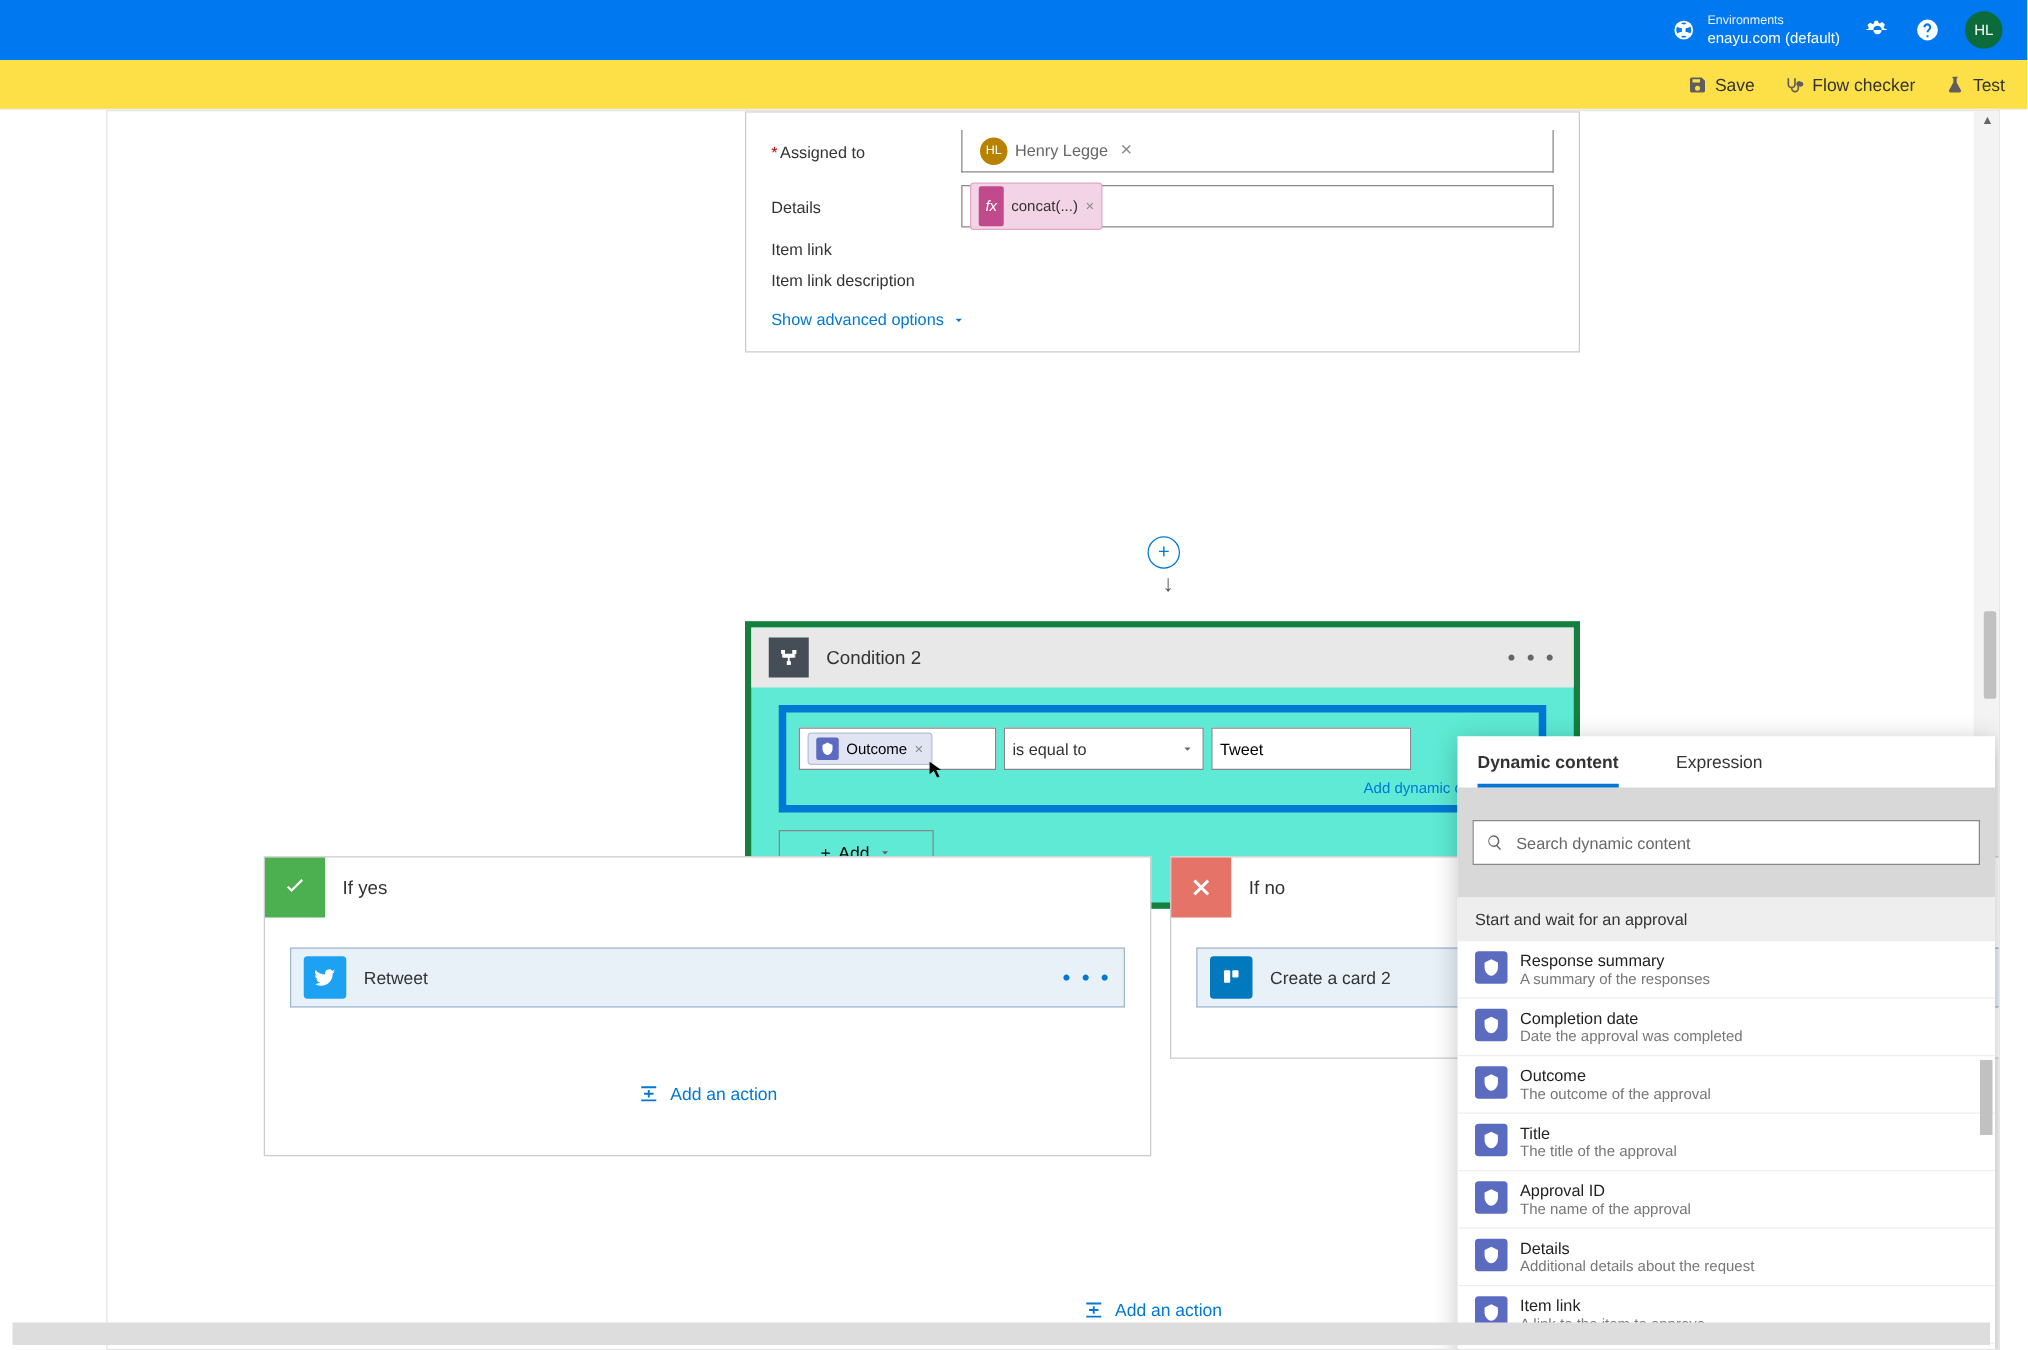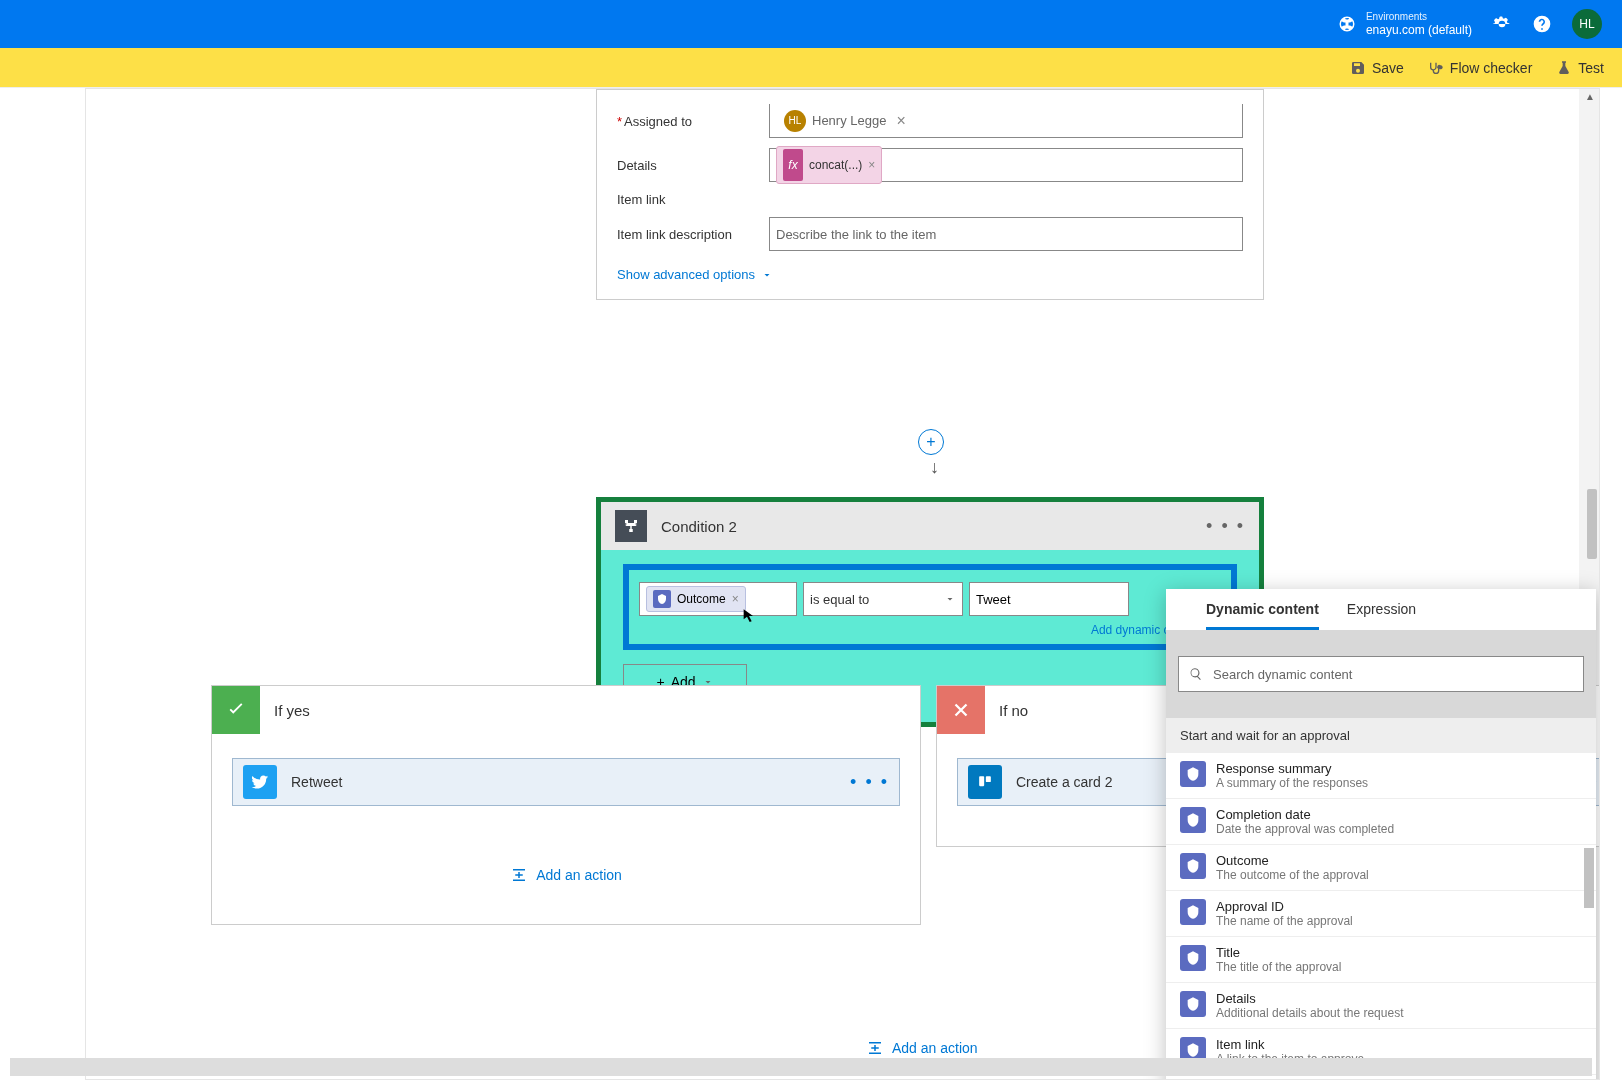--- a/index.html
+++ b/index.html
@@ -87,21 +87,21 @@
 .action-title { margin-left: 14px; font-size: 14px; color: #333; }
 .action-more { margin-left: auto; color: #0078d4; font-size: 18px; letter-spacing: 2px; cursor: pointer; }
 .add-action { margin-top: 60px; display: flex; align-items: center; justify-content: center; gap: 8px; color: #0078d4; font-size: 14px; cursor: pointer; }
 .add-action svg { width: 18px; height: 18px; fill: #0078d4; }
 
 .add-action-center { position: absolute; left: 780px; top: 950px; display: flex; align-items: center; gap: 8px; color: #0078d4; font-size: 14px; cursor: pointer; }
 .add-action-center svg { width: 18px; height: 18px; fill: #0078d4; }
 
 
 .popout { position: absolute; left: 1080px; top: 500px; width: 430px; background: #fff; box-shadow: 0 4px 20px rgba(0,0,0,0.25); }
-.popout-tabs { display: flex; padding: 12px 16px 0 28px; gap: 28px; font-size: 14px; margin-left: 12px; }
+.popout-tabs { display: flex; padding: 12px 16px 0 16px; gap: 46px; font-size: 14px; }
 .popout-tab { padding-bottom: 10px; cursor: pointer; color: #333; }
 .popout-tab.active { border-bottom: 3px solid #0078d4; font-weight: 600; }
 .popout-search-wrap { background: #d8d8d8; padding: 26px 12px; }
 .popout-search { height: 36px; border: 1px solid #888; background: #fff; display: flex; align-items: center; padding: 0 10px; font-size: 13px; color: #666; gap: 10px; }
 .popout-search svg { width: 14px; height: 14px; fill: #666; }
 .popout-section { background: #eee; padding: 10px 14px; font-size: 13px; color: #333; }
 .popout-list { max-height: 420px; overflow: hidden; position: relative; }
 .popout-item { display: flex; align-items: flex-start; padding: 8px 14px; border-bottom: 1px solid #eee; cursor: pointer; }
 .popout-item-icon { width: 26px; height: 26px; background: #5b6bc0; border-radius: 3px; margin-right: 10px; flex-shrink: 0; display: flex; align-items: center; justify-content: center; }
 .popout-item-icon svg { width: 16px; height: 16px; fill: #fff; }
@@ -184,23 +184,20 @@
           <span>concat(...)</span>
           <span class="cx">×</span>
         </div>
       </div>
     </div>
     <div class="form-row">
       <div class="form-label">Item link</div>
     </div>
     <div class="form-row">
       <div class="form-label">Item link description</div>
-      <div class="form-field">
-          <span>Describe the link to the item</span>
-        </div>
     </div>
     <div class="show-adv">
       <span>Show advanced options</span>
       <svg width="12" height="12" viewBox="0 0 24 24">
           <path fill="#0078d4" d="M7 10l5 5 5-5z"></path>
         </svg>
     </div>
   </div>
 
   <div class="add-circle">+</div>
@@ -370,42 +367,42 @@
       <div class="d">The outcome of the approval</div>
     </div>
         </div>
         <div class="popout-item">
     <div class="popout-item-icon">
       <svg viewBox="0 0 24 24">
               <path d="M12 2L4 6v6c0 5 3.4 9.4 8 10 4.6-.6 8-5 8-10V6l-8-4z"></path>
             </svg>
     </div>
     <div class="popout-item-text">
+      <div class="t">Title</div>
+      <div class="d">The title of the approval</div>
+    </div>
+        </div>
+        <div class="popout-item">
+    <div class="popout-item-icon">
+      <svg viewBox="0 0 24 24">
+              <path d="M12 2L4 6v6c0 5 3.4 9.4 8 10 4.6-.6 8-5 8-10V6l-8-4z"></path>
+            </svg>
+    </div>
+    <div class="popout-item-text">
       <div class="t">Approval ID</div>
       <div class="d">The name of the approval</div>
     </div>
         </div>
         <div class="popout-item">
     <div class="popout-item-icon">
       <svg viewBox="0 0 24 24">
               <path d="M12 2L4 6v6c0 5 3.4 9.4 8 10 4.6-.6 8-5 8-10V6l-8-4z"></path>
             </svg>
     </div>
     <div class="popout-item-text">
-      <div class="t">Title</div>
-      <div class="d">The title of the approval</div>
-    </div>
-        </div>
-        <div class="popout-item">
-    <div class="popout-item-icon">
-      <svg viewBox="0 0 24 24">
-              <path d="M12 2L4 6v6c0 5 3.4 9.4 8 10 4.6-.6 8-5 8-10V6l-8-4z"></path>
-            </svg>
-    </div>
-    <div class="popout-item-text">
       <div class="t">Details</div>
       <div class="d">Additional details about the request</div>
     </div>
         </div>
         <div class="popout-item">
     <div class="popout-item-icon">
       <svg viewBox="0 0 24 24">
               <path d="M12 2L4 6v6c0 5 3.4 9.4 8 10 4.6-.6 8-5 8-10V6l-8-4z"></path>
             </svg>
     </div>

